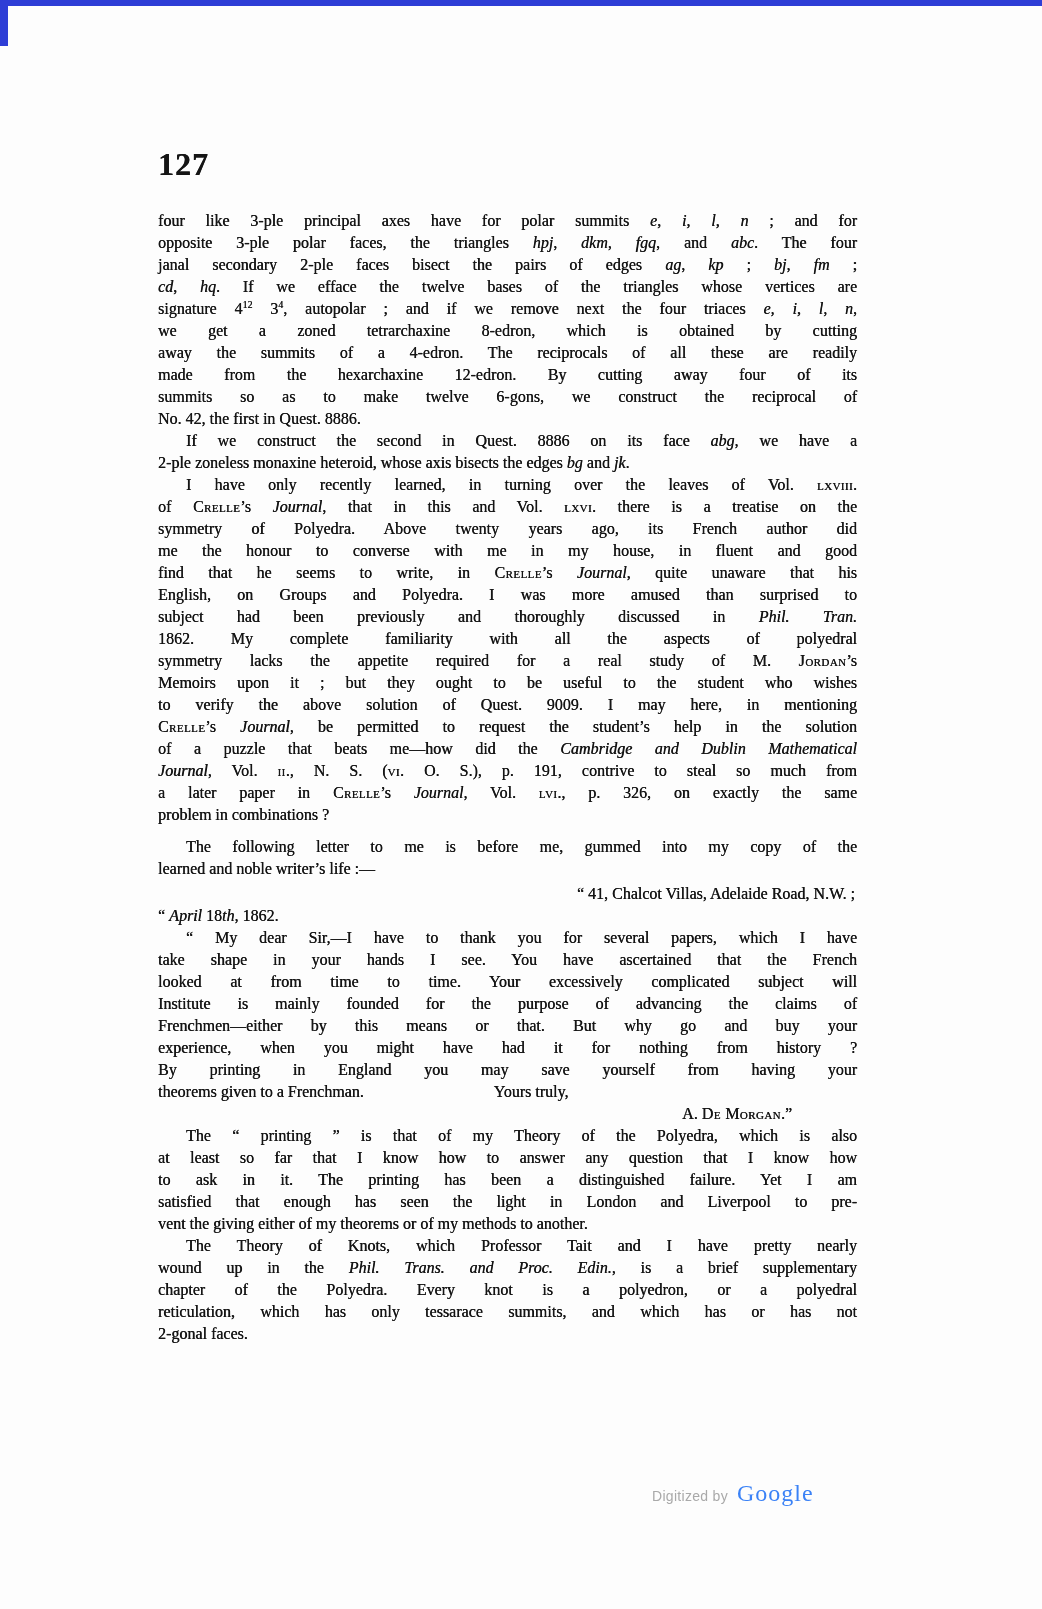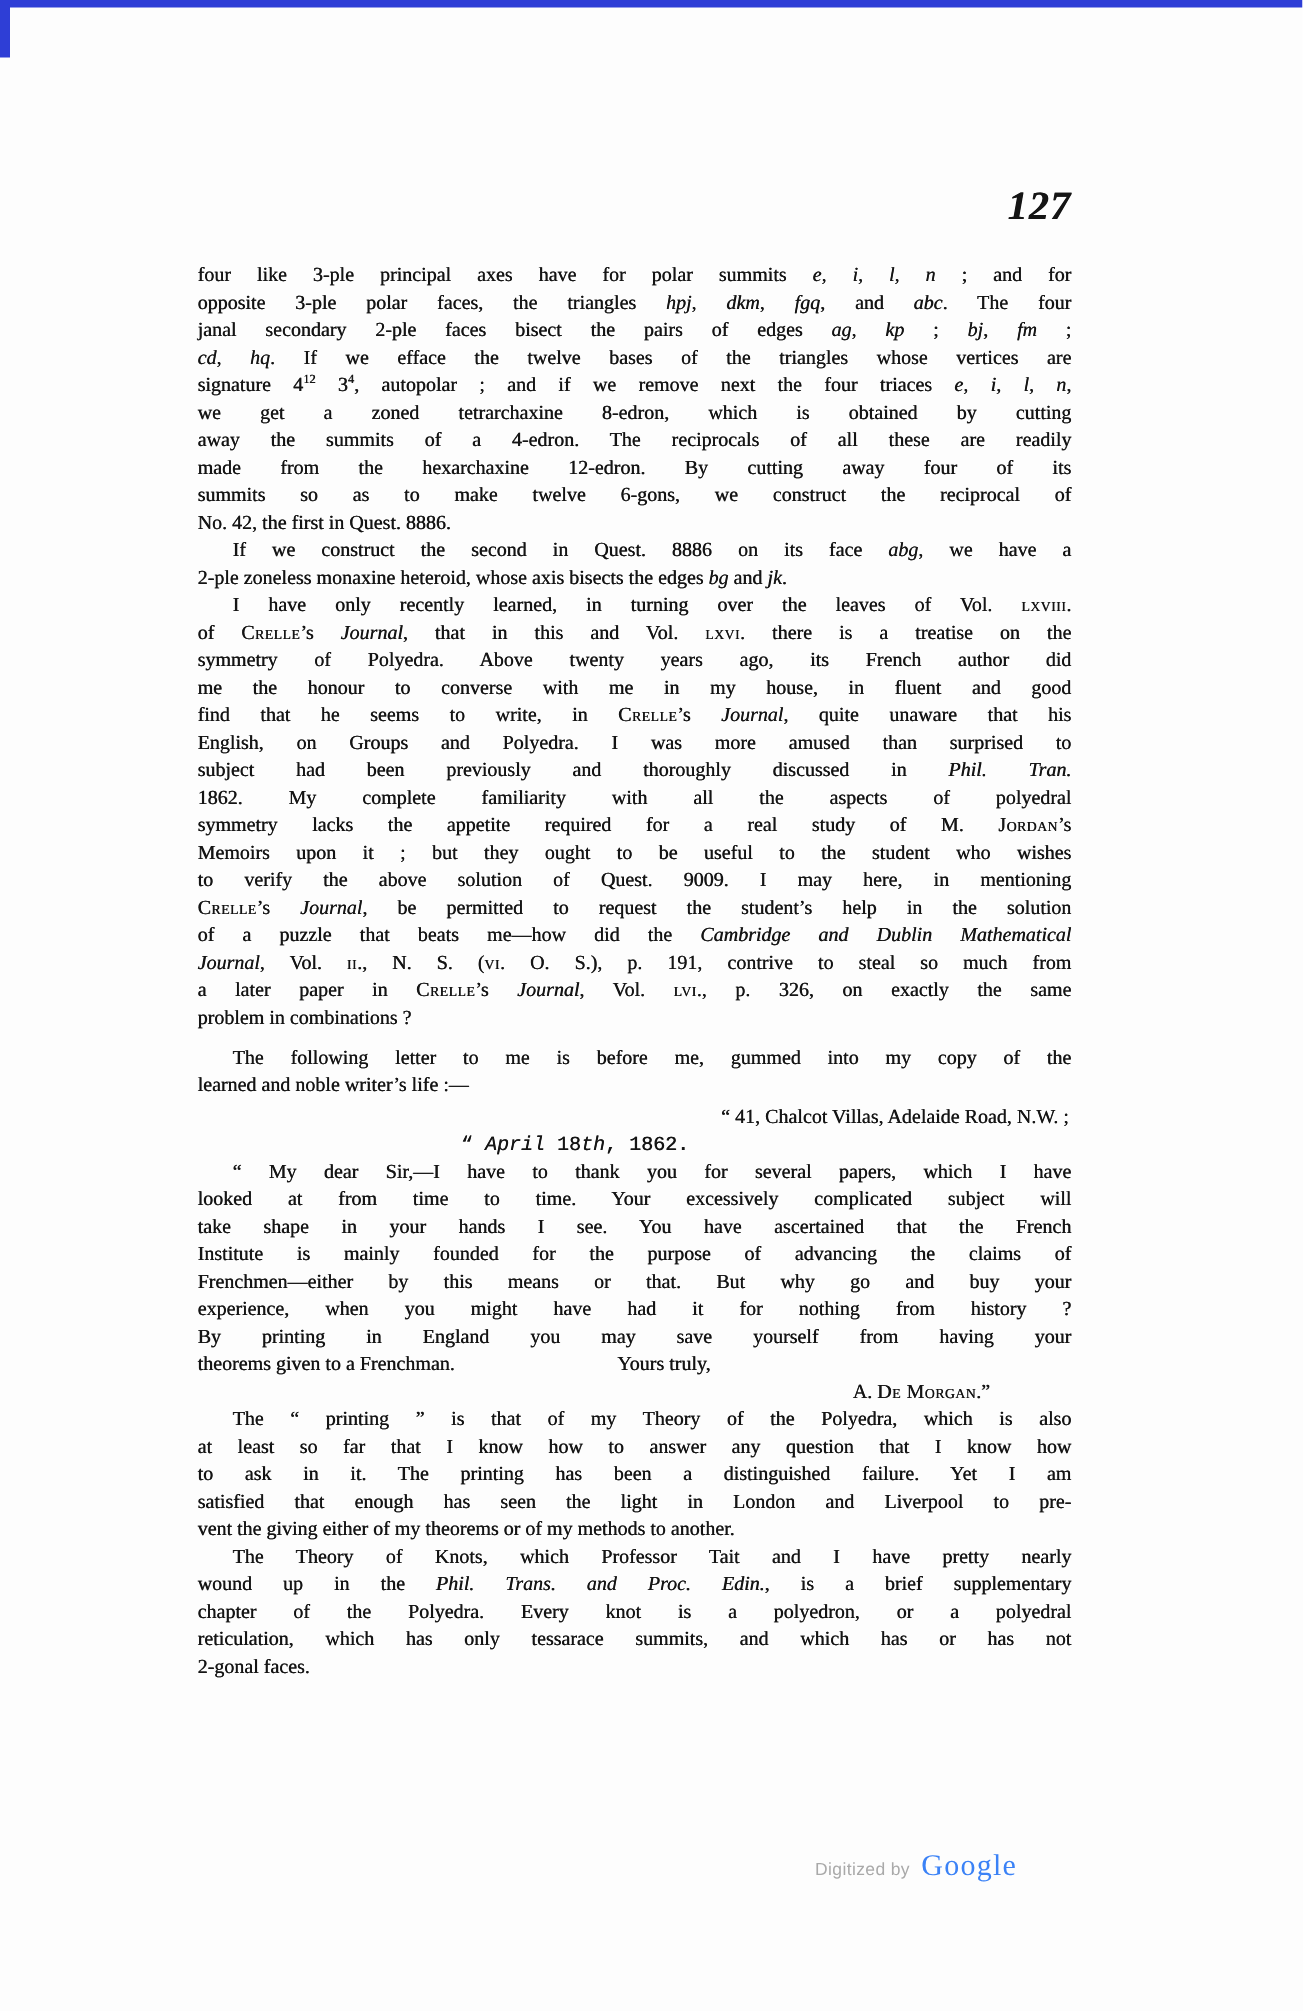--- a/index.html
+++ b/index.html
@@ -12,40 +12,39 @@
     font-family:"Liberation Serif","DejaVu Serif",serif;
     color:#151515;
   }
   
   .edge-top  { position:absolute; left:7px; top:0; width:1035px; height:6px; background:#2e3ed6; }
   .edge-left { position:absolute; left:0; top:0; width:8px; height:46px; background:#2e3ed6; }
 
   .text-col { position:absolute; left:158px; top:148px; width:699px; }
 
   .pageno {
-    text-align:right;
+    text-align:left;
     font-size:32px; line-height:32px; font-weight:700;
     letter-spacing:1px;
     margin-bottom:30px;
     text-shadow:0.3px 0 0 currentColor;
-    font-style:italic;
   }
 
   .para { margin:0; }
   .line {
     font-size:16px;
     line-height:22px;
     min-height:22px;
     white-space:normal;
     text-shadow:0.3px 0 0 currentColor; 
   }
   .line.just { text-align:justify; text-align-last:justify; }
   .line.indent { text-indent:28px; }
   .para.address .line   { text-align:right; padding-right:2px; }
-  .para.date .line      { text-align:center; padding-right:95px;font-family:Liberation Mono, monospace; }
+  .para.date .line      { text-align:left; padding-right:95px; }
   .para.signature .line { text-align:right; padding-right:65px; }
   .line i { font-style:italic; }
   .line .sc { font-variant:small-caps; letter-spacing:0.4px; }
   .line sup { font-size:0.62em; vertical-align:super; line-height:0; }
   .line .gap { display:inline-block; width:130px; }
 
   .footer {
     position:absolute; left:652px; top:1480px;
     display:flex; align-items:baseline; gap:9px;
     user-select:none;
@@ -108,22 +107,22 @@
           <div class="line">learned and noble writer’s life :—</div>
         </div>
         <div class="para address" style="margin-top: 3px;">
           <div class="line">“ 41, Chalcot Villas, Adelaide Road, N.W. ;</div>
         </div>
         <div class="para date">
           <div class="line">“ <i>April</i> 18<i>th</i>, 1862.</div>
         </div>
         <div class="para body">
           <div class="line just indent">“ My dear Sir,—I have to thank you for several papers, which I have</div>
+          <div class="line just">take shape in your hands I see.  You have ascertained that the French</div>
           <div class="line just">looked at from time to time.  Your excessively complicated subject will</div>
-          <div class="line just">take shape in your hands I see.  You have ascertained that the French</div>
           <div class="line just">Institute is mainly founded for the purpose of advancing the claims of</div>
           <div class="line just">Frenchmen—either by this means or that.  But why go and buy your</div>
           <div class="line just">experience, when you might have had it for nothing from history ?</div>
           <div class="line just">By printing in England you may save yourself from having your</div>
           <div class="line">theorems given to a Frenchman.<span class="gap"></span>Yours truly,</div>
         </div>
         <div class="para signature">
           <div class="line">A. <span class="sc">De Morgan</span>.”</div>
         </div>
         <div class="para body">

